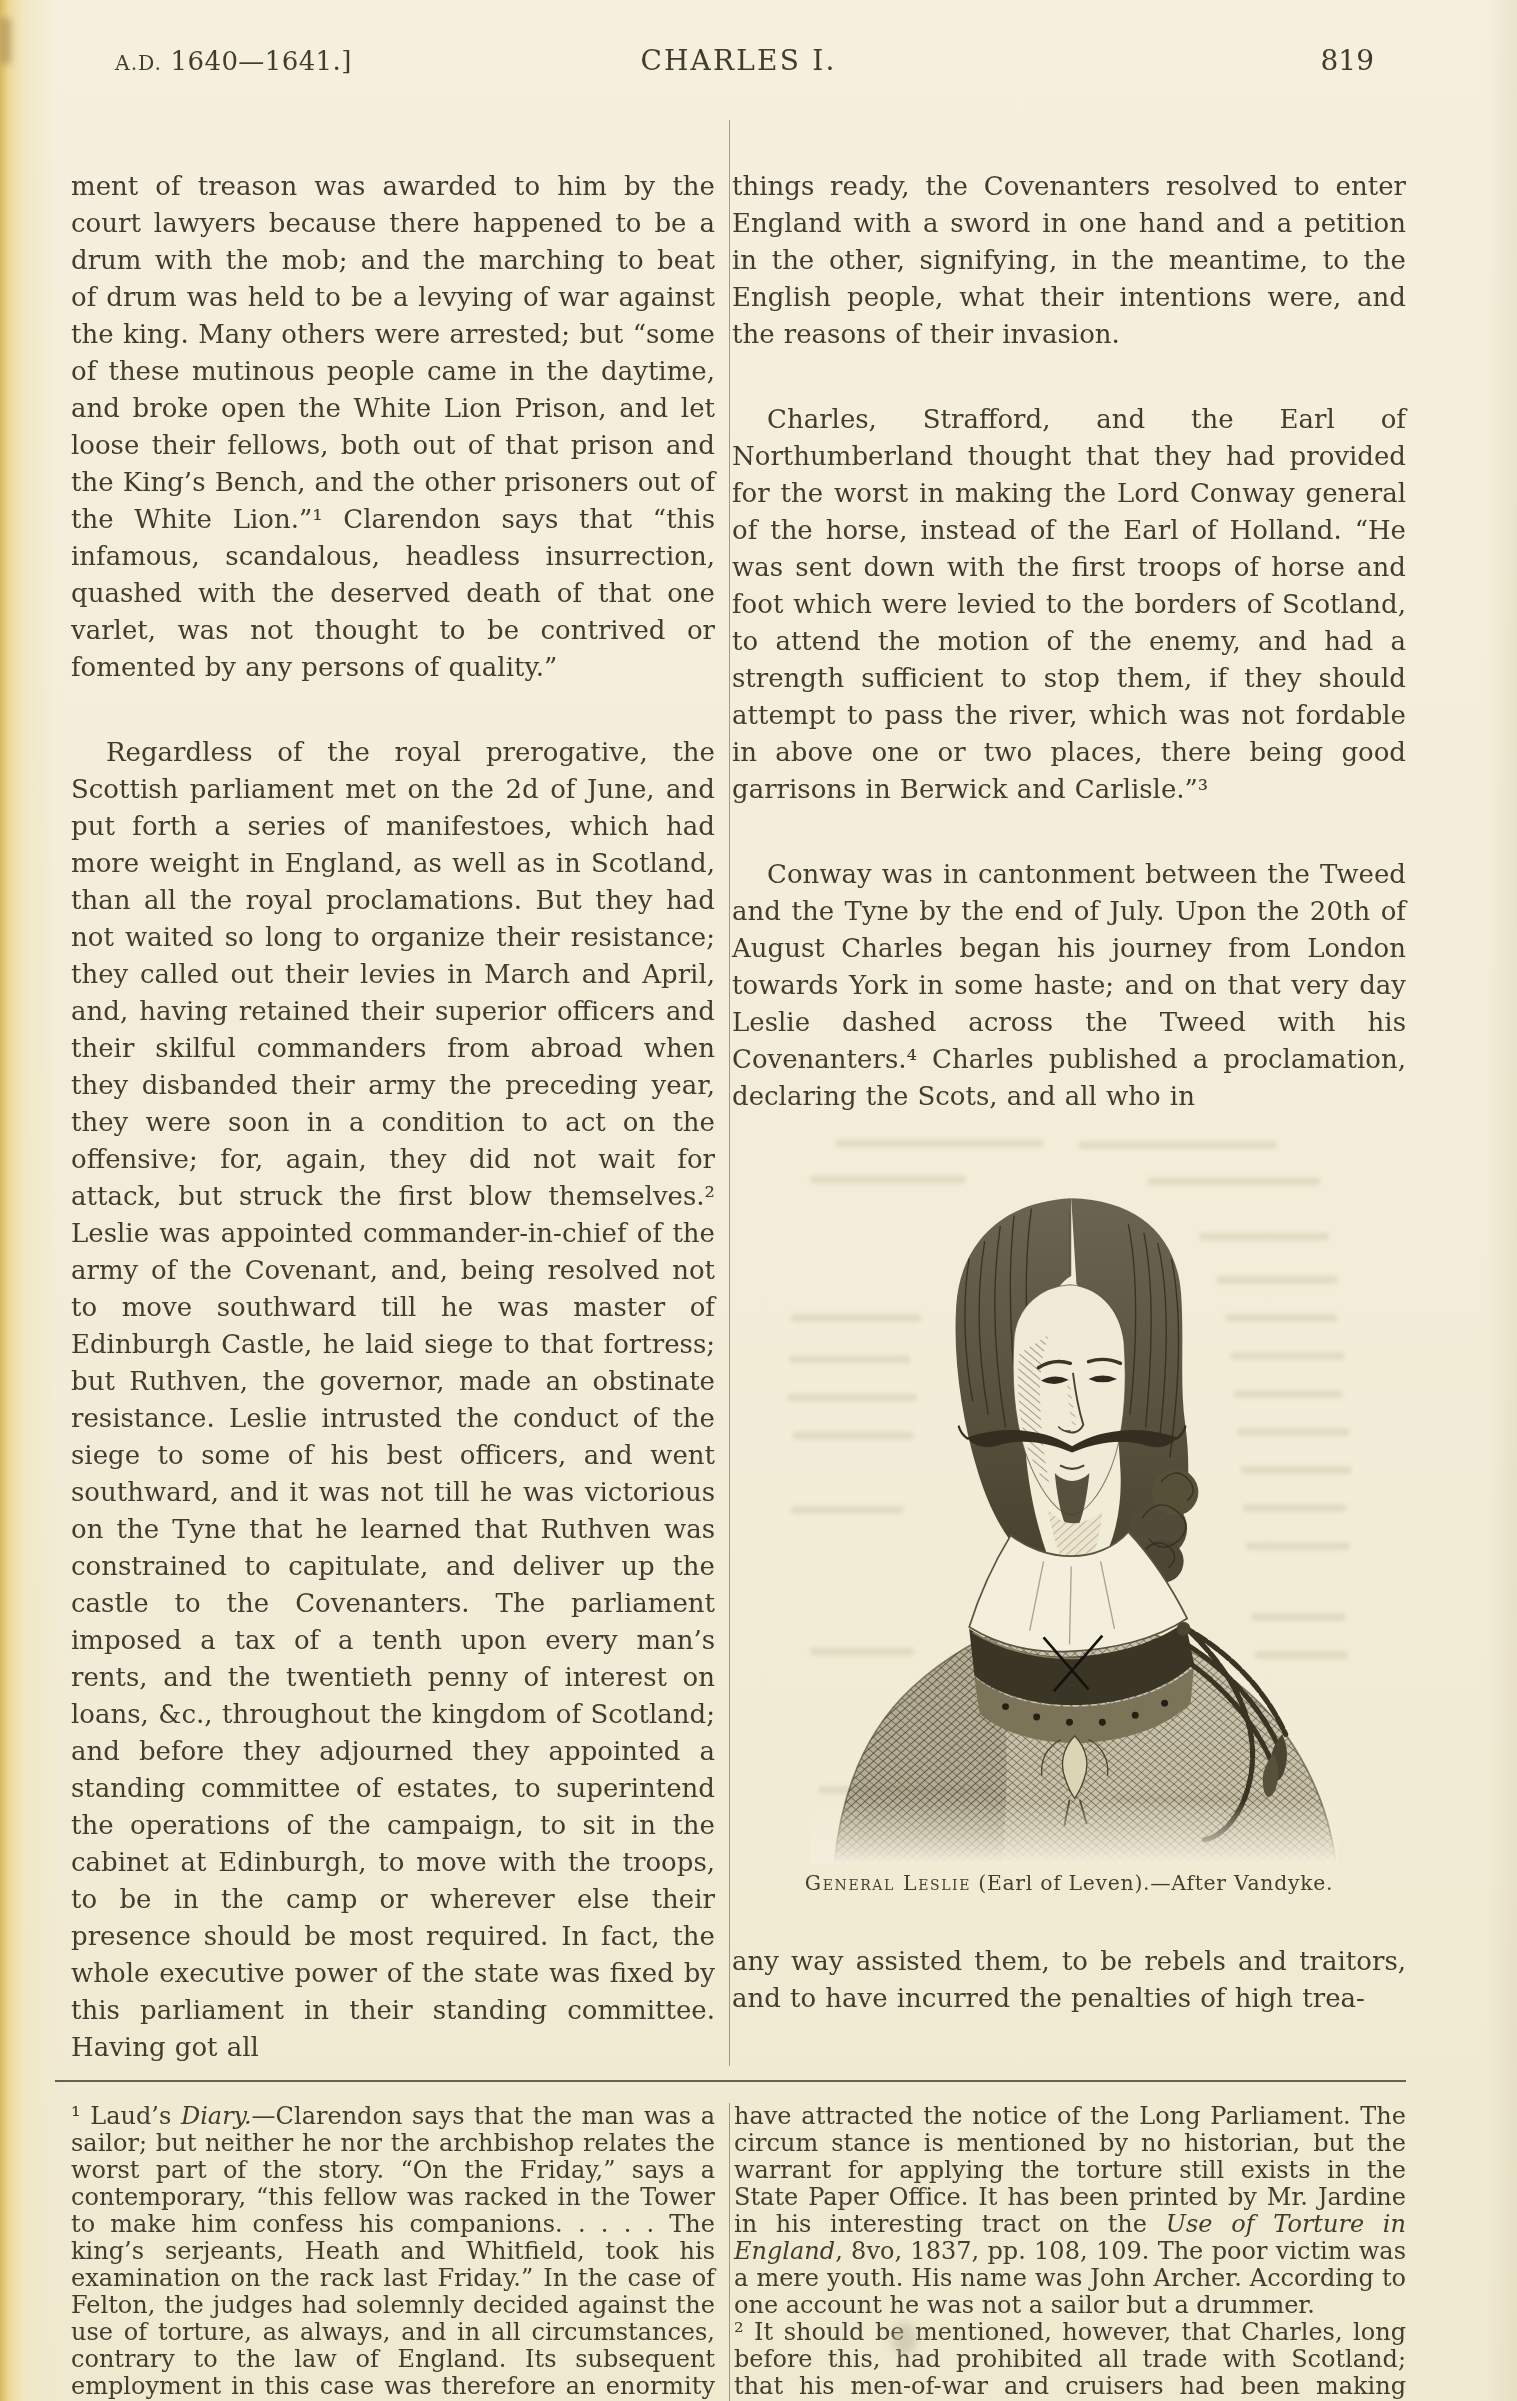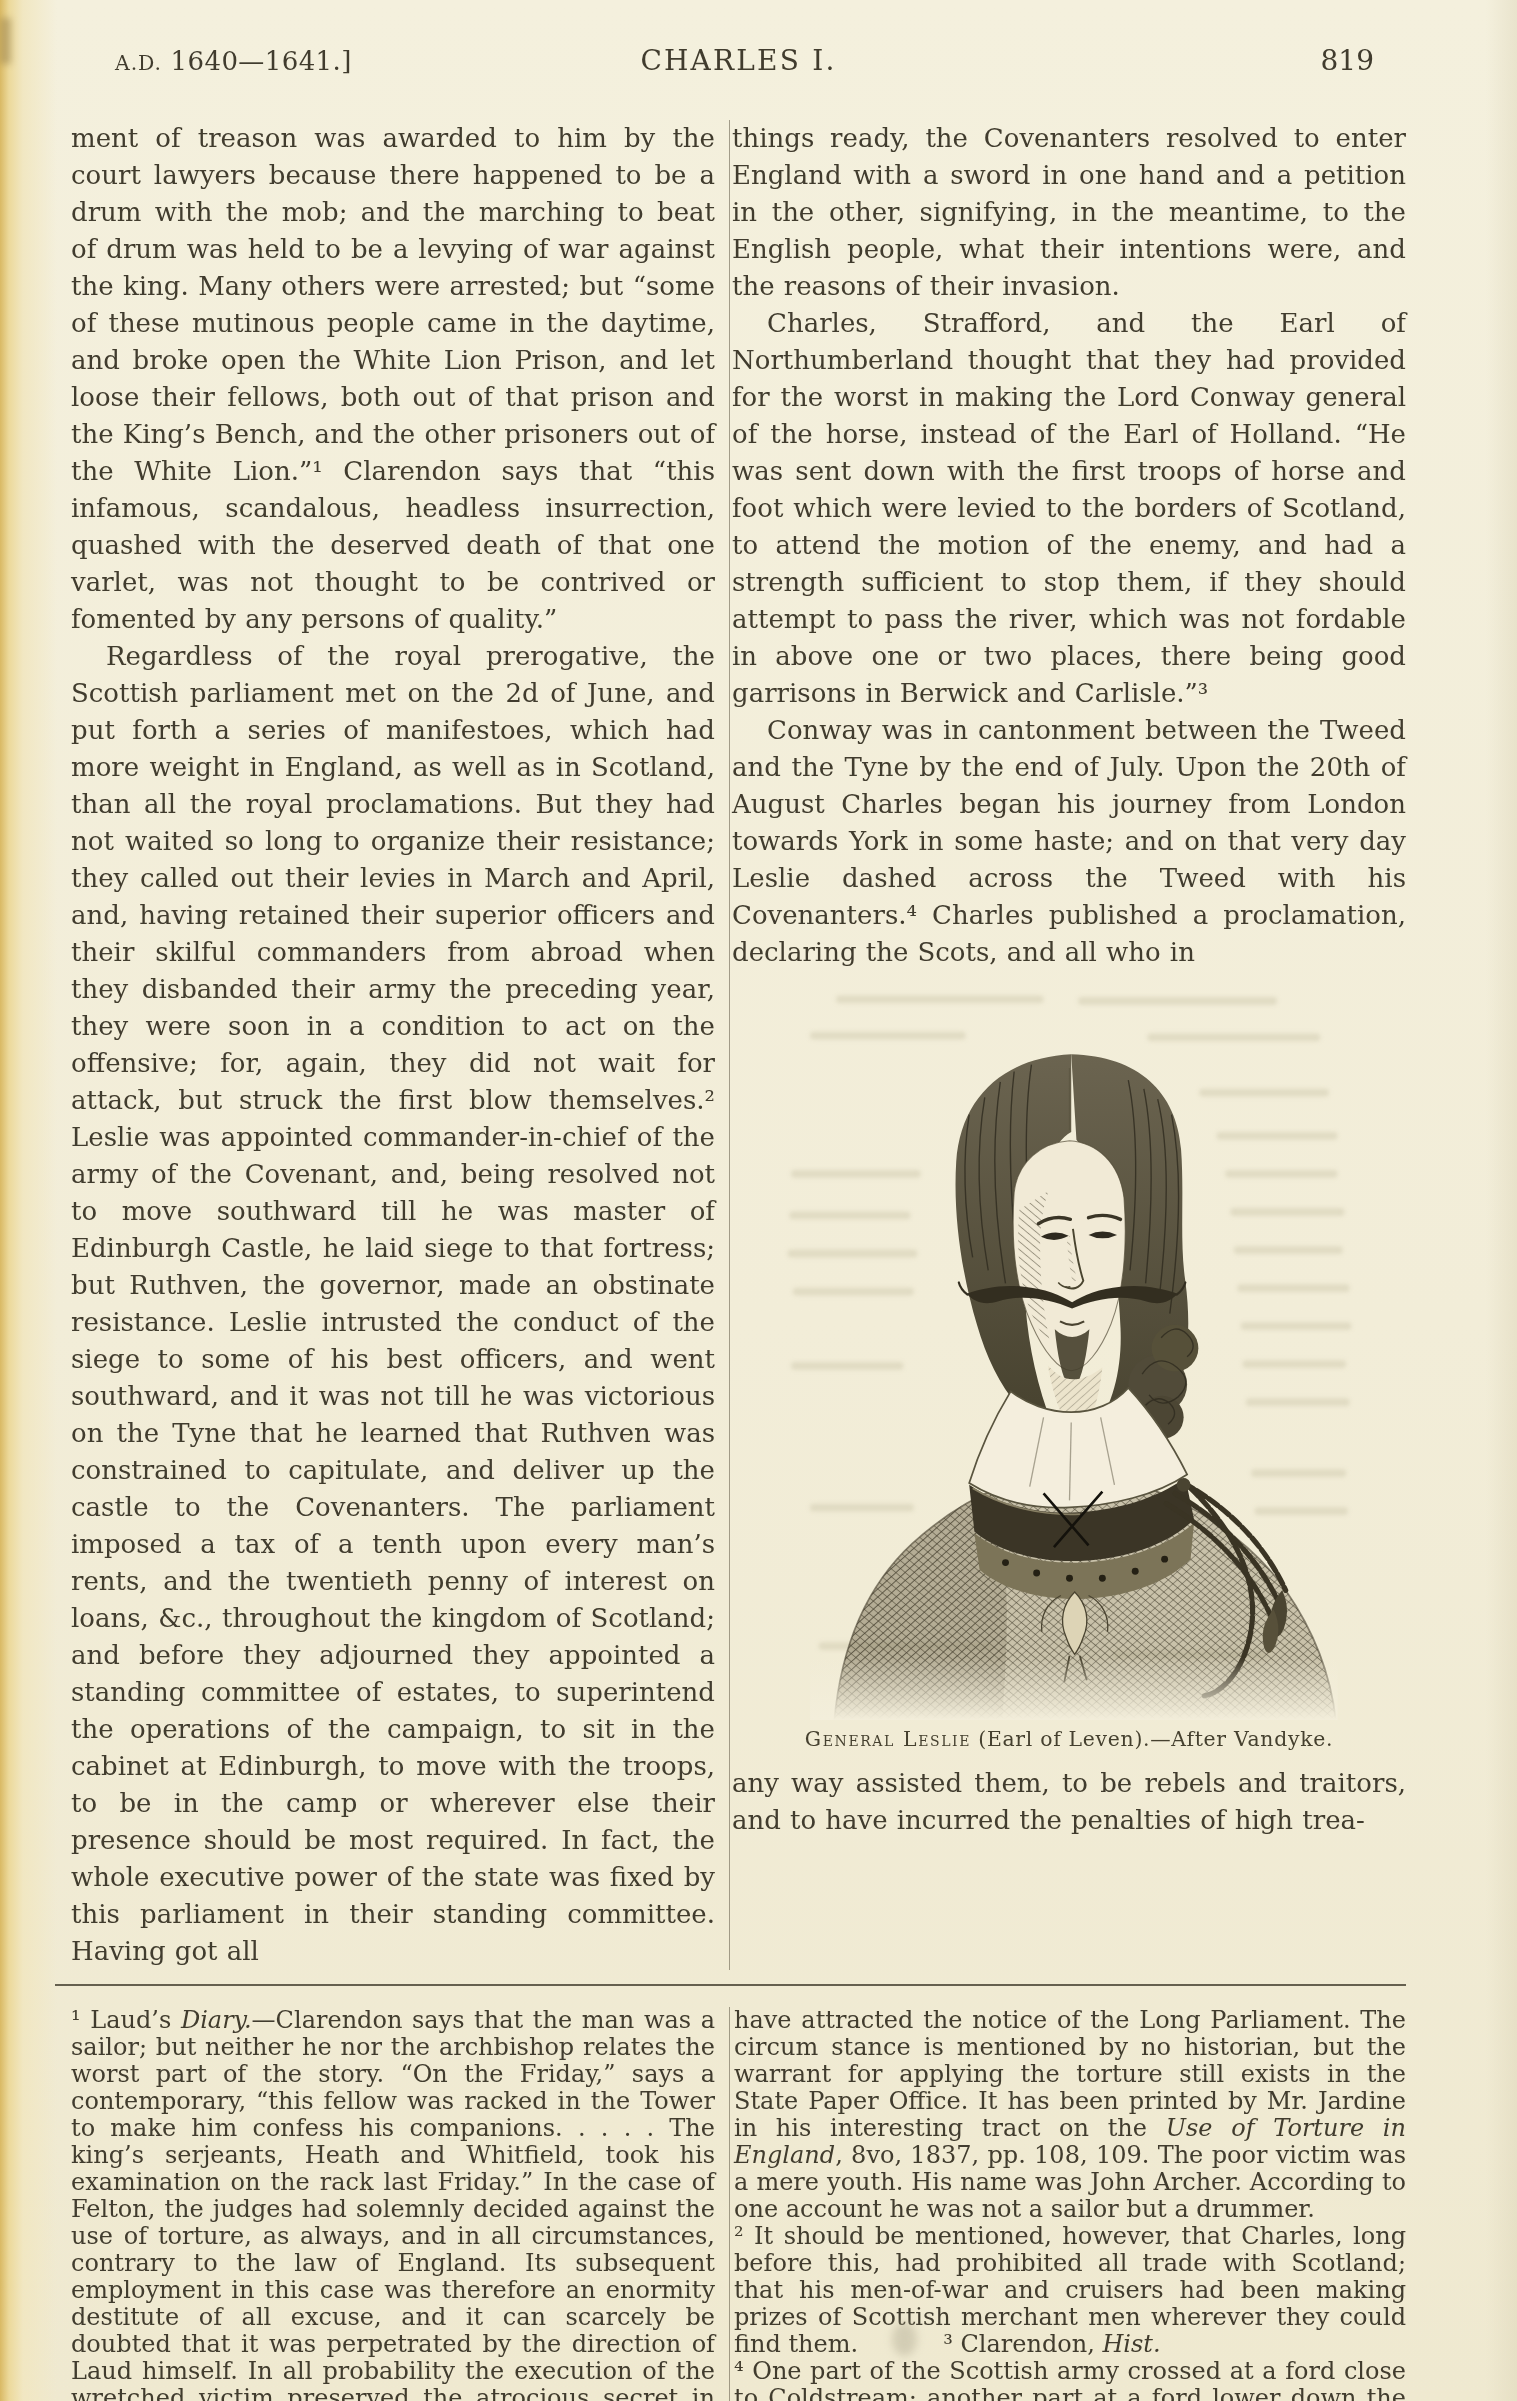--- a/index.html
+++ b/index.html
@@ -14,21 +14,21 @@
   .content{position:relative;padding:44px 112px 0 71px;}
   .running-head{display:flex;align-items:baseline;margin-bottom:43px;}
   .rh-left{width:33%;font-size:26px;letter-spacing:0.4px;}
   .rh-left .sc{font-size:20.4px;letter-spacing:0.9px;margin-left:44px;}
   .rh-center{width:34%;text-align:center;font-size:28px;letter-spacing:2.2px;}
   .rh-right{width:33%;text-align:right;font-size:28px;padding-right:32px;box-sizing:border-box;}
   .columns{display:flex;}
   .col-left{width:644px;margin-right:14px;flex:none;}
   .col-right{flex:1;border-left:1.8px solid rgba(95,88,70,.55);padding-left:2px;min-width:0;}
   .columns p, .fn-col p{margin:0;text-align:justify;}
-  .columns p{font-size:26px;line-height:37px;word-spacing:0.9px;}
+  .columns p{font-size:26px;line-height:37px;word-spacing:0.9px;margin-top:48px;}
   p.ind{text-indent:35px;}
   figure{margin:14px 0 14px;}
   svg.portrait{display:block;margin:0 auto;}
   figcaption{text-align:center;font-size:20.4px;margin-top:7px;color:#45402f;letter-spacing:0.7px;}
   .cap-sc{font-variant:small-caps;letter-spacing:1.6px;}
   .fn-rule{border:0;border-top:2.7px solid rgba(62,57,42,.78);margin:14px 0 21px -16px;}
   .footnotes{display:flex;}
   .fn-col p{font-size:24px;line-height:27px;}
   .fn-left{width:644px;margin-right:14px;flex:none;}
   .fn-right{flex:1;border-left:1.8px solid rgba(95,88,70,.55);padding-left:4px;min-width:0;}

